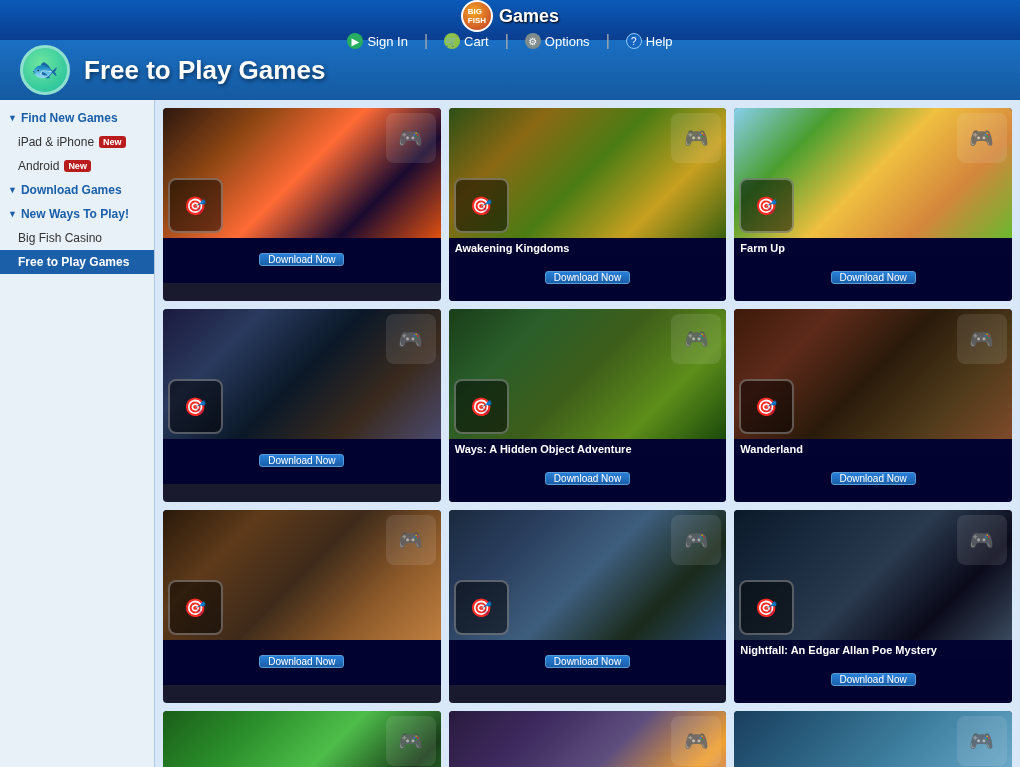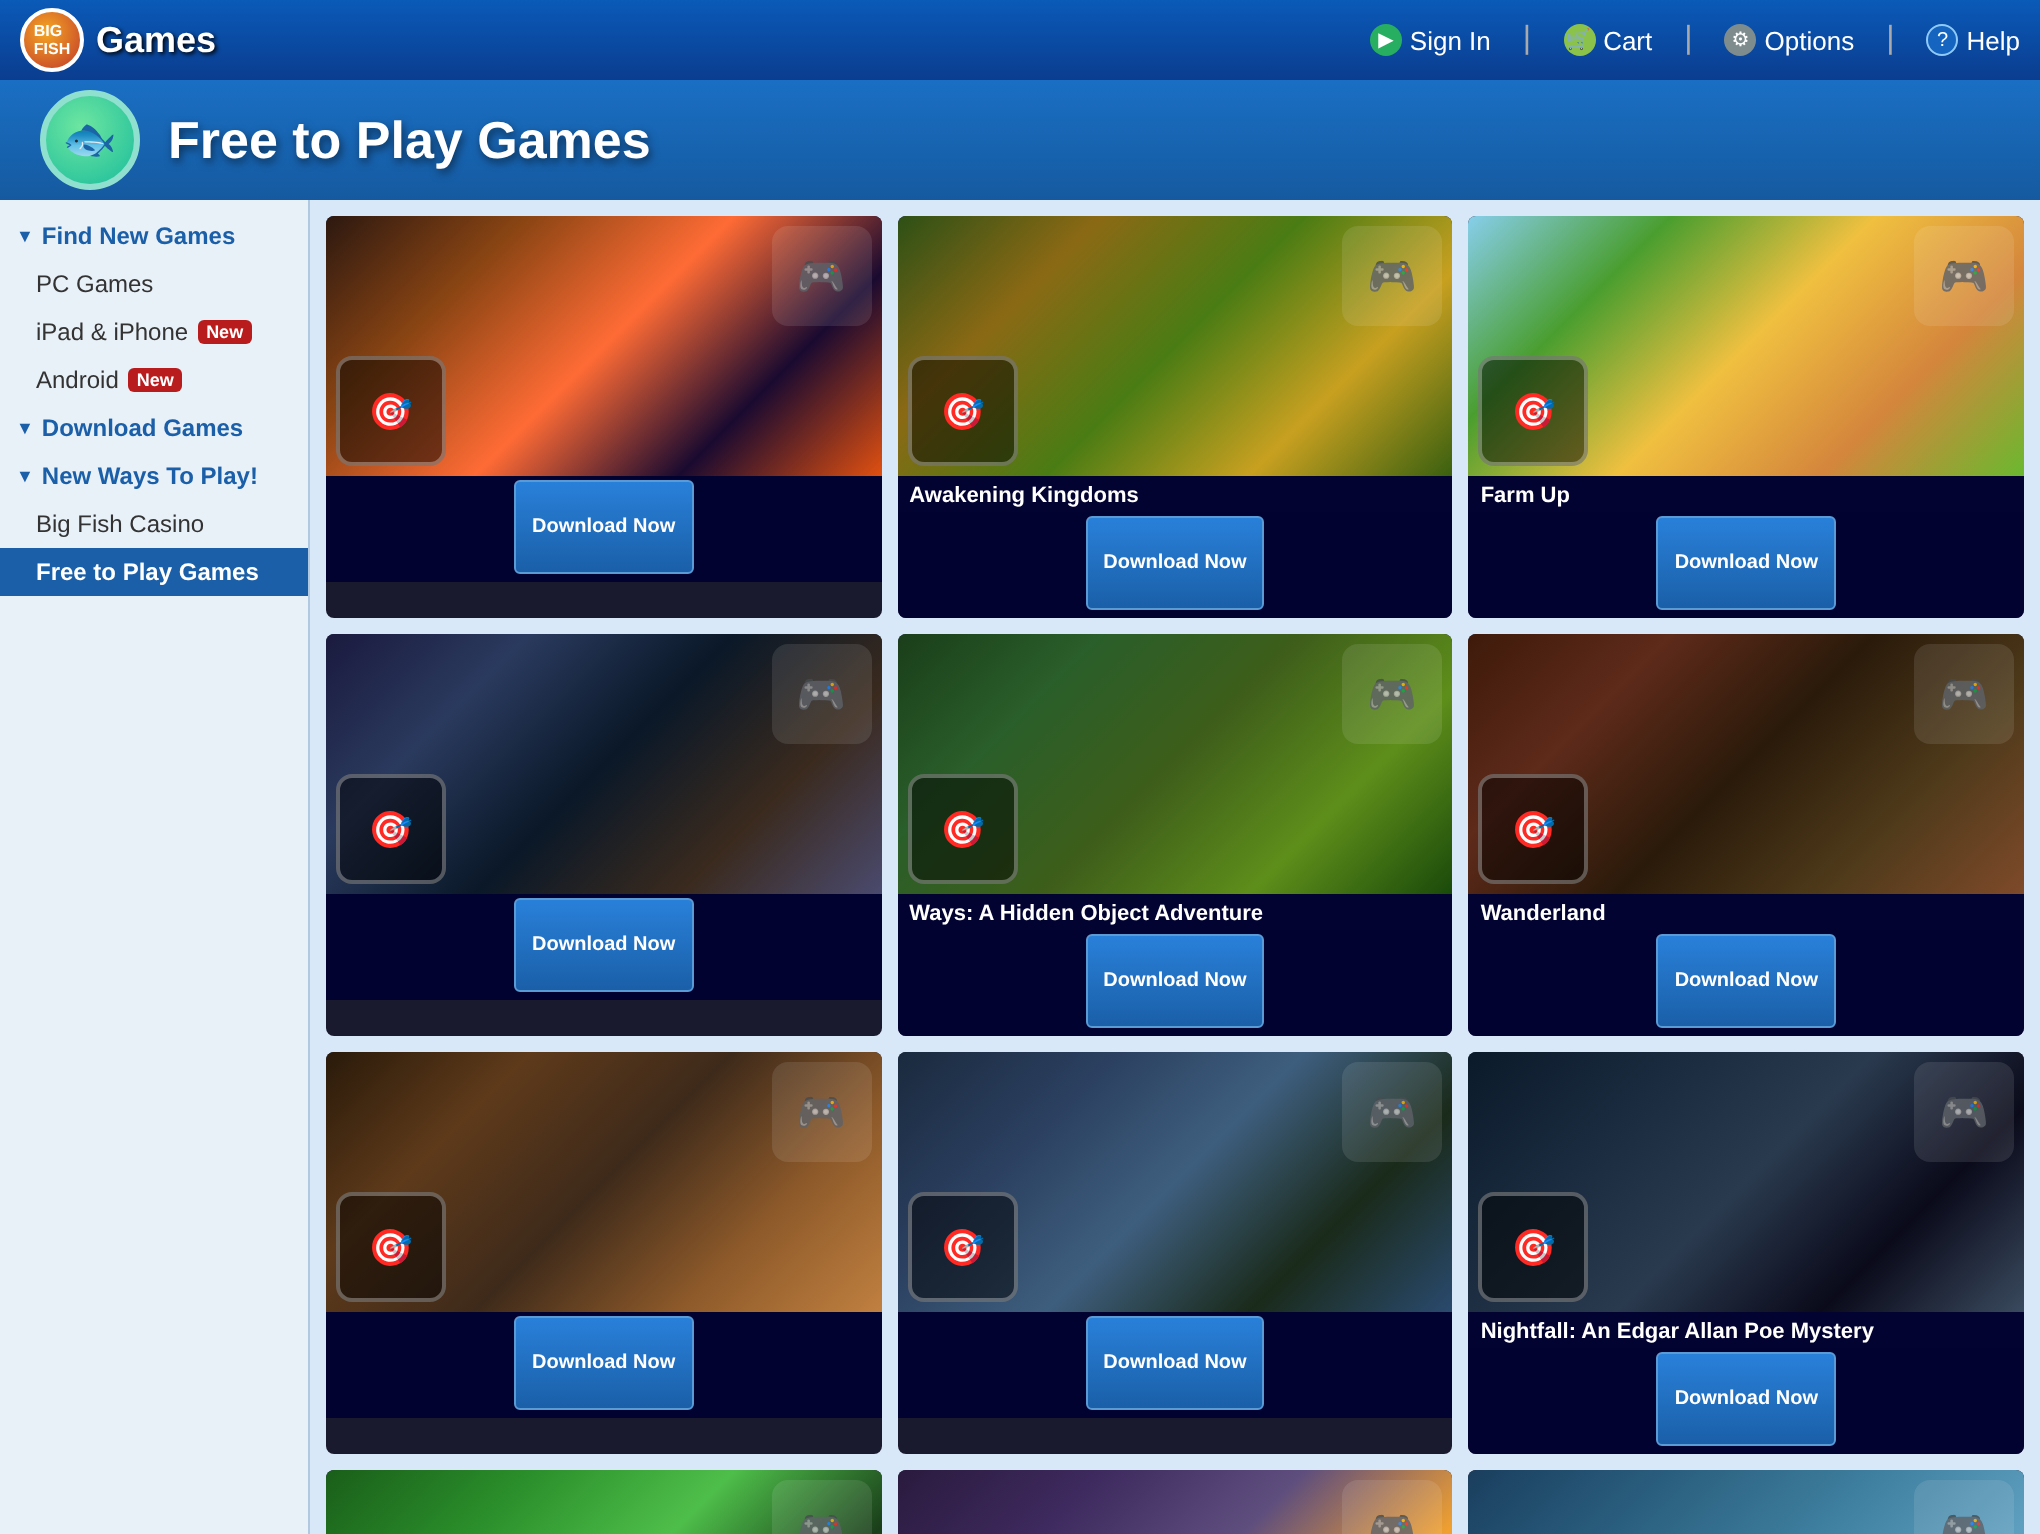--- a/index.html
+++ b/index.html
@@ -6,20 +6,21 @@
     body { font-family: Arial, sans-serif; background: #c0d8f0; width: 1020px; height: 767px; overflow: hidden; }
 
     
     #header {
       background: linear-gradient(to bottom, #0a5ab8, #0a3d8f);
       height: 40px;
       display: flex;
       align-items: center;
       padding: 0 10px;
       justify-content: space-between;
+      flex-direction: column;
     }
     #header-logo {
       display: flex;
       align-items: center;
       gap: 6px;
     }
     #logo-circle {
       width: 32px; height: 32px;
       background: radial-gradient(circle at 40% 35%, #f5a623, #c0392b);
       border-radius: 50%;
@@ -177,28 +178,28 @@
     .game-title {
       color: white;
       font-size: 11px;
       font-weight: bold;
       flex: 1;
     }
     .download-btn {
       background: linear-gradient(to bottom, #2980d9, #1a5fa8);
       color: white;
       font-size: 10px;
-      font-weight: bold;
-      padding: 17px 8px;
+      font-weight: normal;
+      padding: 0 8px;
       border-radius: 3px;
       border: 1px solid #5b9bd5;
       cursor: pointer;
       white-space: nowrap;
       display: block;
-      margin: 0 auto;
+      margin: 13px auto;
       text-align: center;
     }
     .game-footer {
       background: rgba(0,0,50,0.9);
       padding: 2px 6px 4px;
       text-align: center;
     }
 
     
     #content::-webkit-scrollbar { width: 14px; }
@@ -244,23 +245,20 @@
 </div>
 
 <div id="main">
 
   <div id="sidebar">
     <div class="sidebar-section-header">
       <span class="sidebar-arrow">▼</span>
       <span>Find New Games</span>
     </div>
     <div class="sidebar-item">
-      <span>PC Games</span>
-    </div>
-    <div class="sidebar-item">
       <span>iPad &amp; iPhone</span>
       <span class="badge-new">New</span>
     </div>
     <div class="sidebar-item">
       <span>Android</span>
       <span class="badge-new">New</span>
     </div>
     <div class="sidebar-section-header">
       <span class="sidebar-arrow">▼</span>
       <span>Download Games</span>

